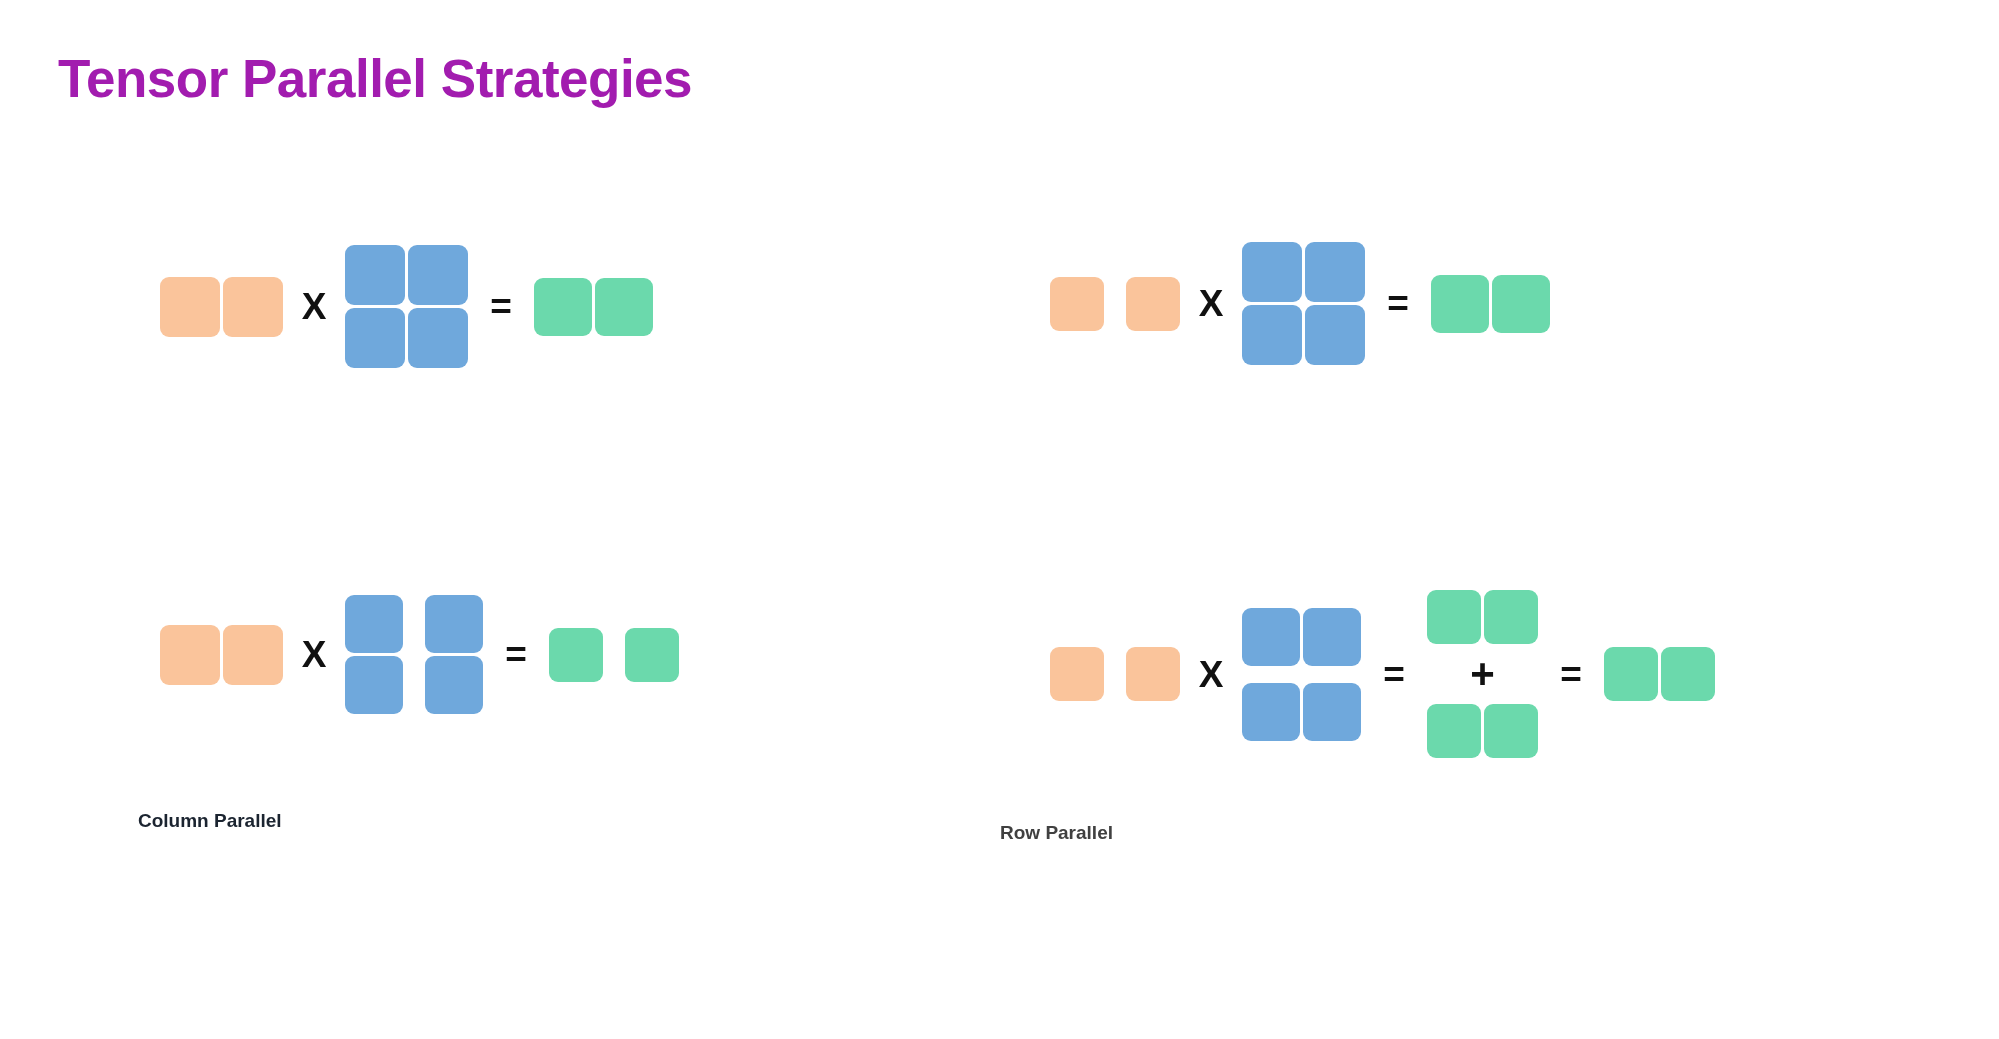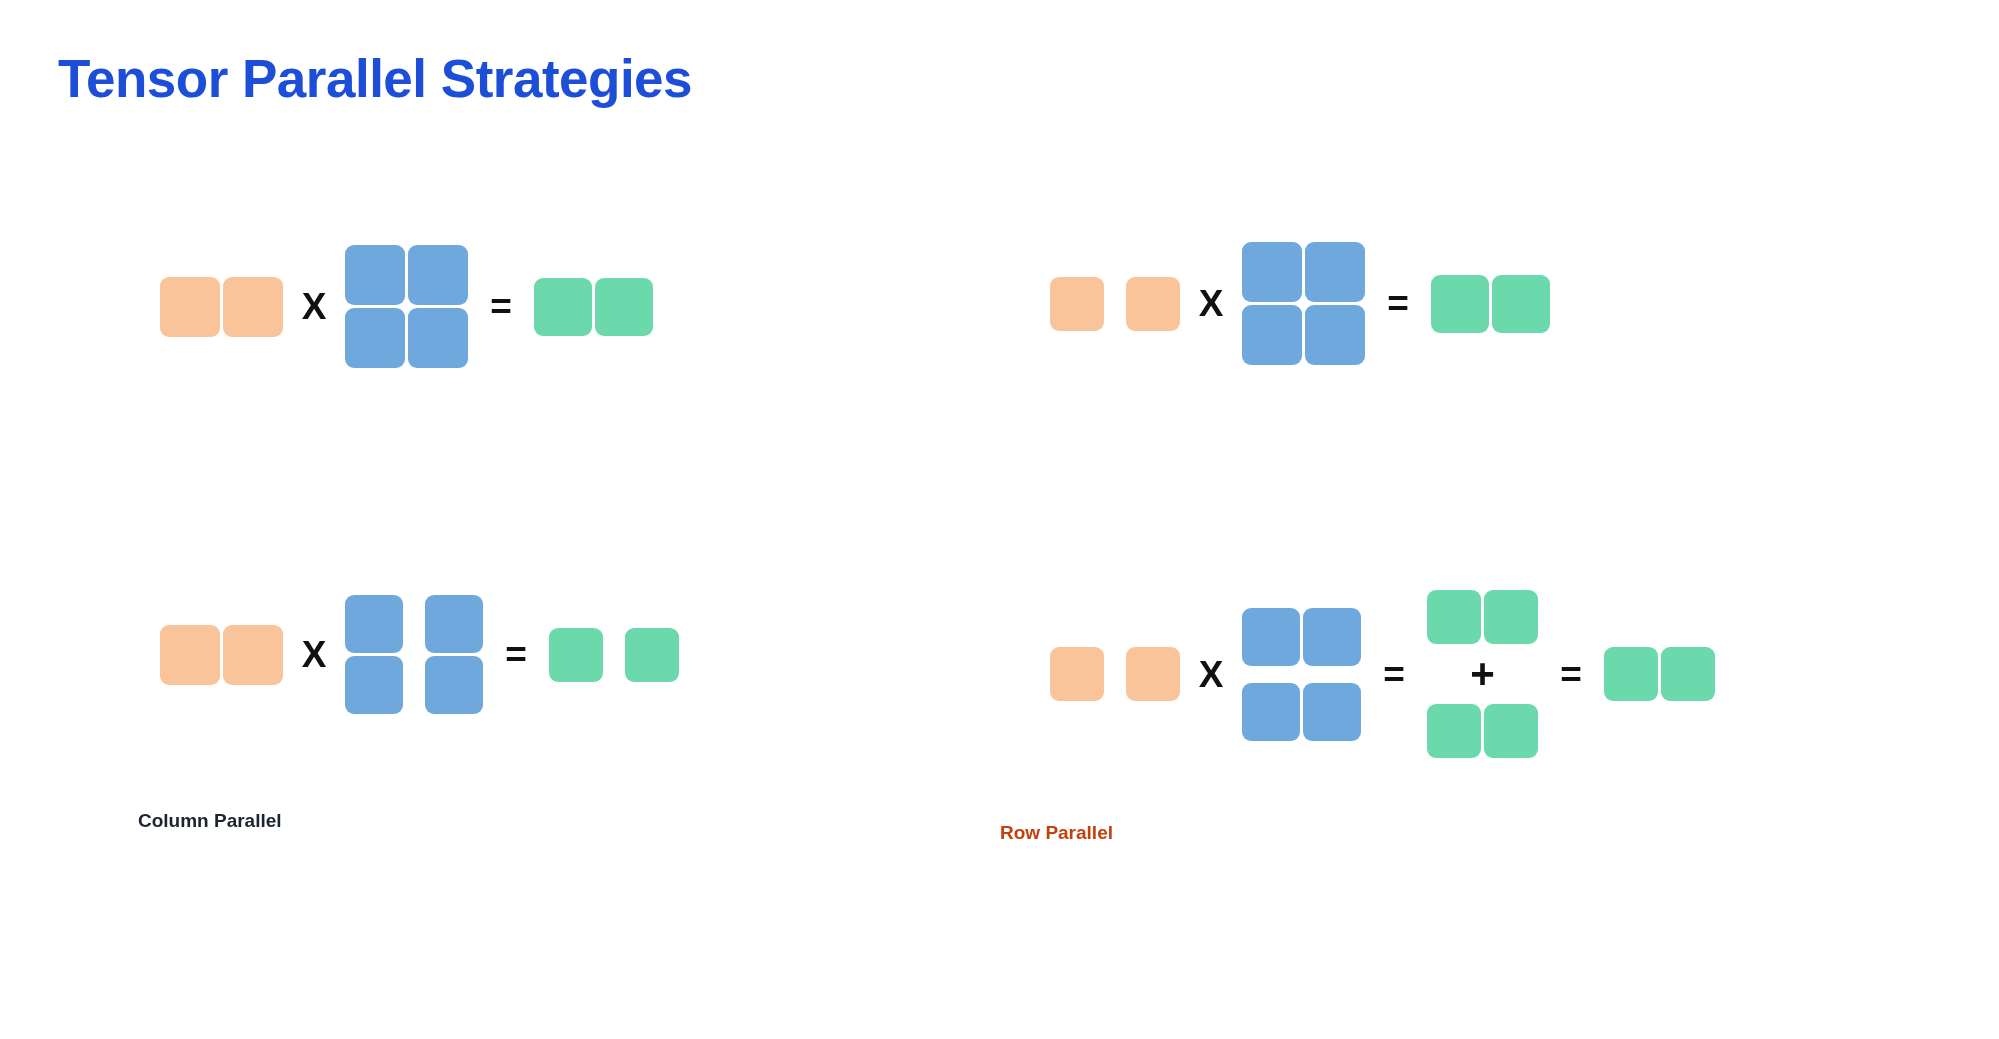--- a/index.html
+++ b/index.html
@@ -105,21 +105,21 @@
   .sum-stack {
     display: flex;
     flex-direction: column;
     align-items: center;
   }
   .sum-stack .op-plus { height: 60px; }
 </style>
 </head>
 <body style="background: rgb(255, 255, 255);">
 
-<div id="page-title" style="color: #1d4ed8;">Tensor Parallel Strategies</div>
+<div id="page-title" style="color: #a21caf;">Tensor Parallel Strategies</div>
 
 <div class="panel" id="panel-column-parallel">
 
   <div class="equation" id="eq-cp-dense">
 
     <div class="matrix">
       <div class="matrix-row gap-tight">
         <div class="cell orange s60" style="background: rgb(250, 196, 155);"></div>
         <div class="cell orange s60" style="background: rgb(250, 196, 155);"></div>
       </div>
@@ -250,14 +250,14 @@
     <div class="op op-eq" style="color: rgb(17, 17, 17);">=</div>
 
     <div class="matrix">
       <div class="matrix-row gap-tight">
         <div class="cell green s54" style="background: rgb(107, 217, 172);"></div>
         <div class="cell green s54" style="background: rgb(107, 217, 172);"></div>
       </div>
     </div>
   </div>
 
-  <div class="panel-label" id="label-row-parallel" style="color: #c2410c;">Row Parallel</div>
+  <div class="panel-label" id="label-row-parallel" style="color: #404040;">Row Parallel</div>
 </div>
 
 </body></html>

